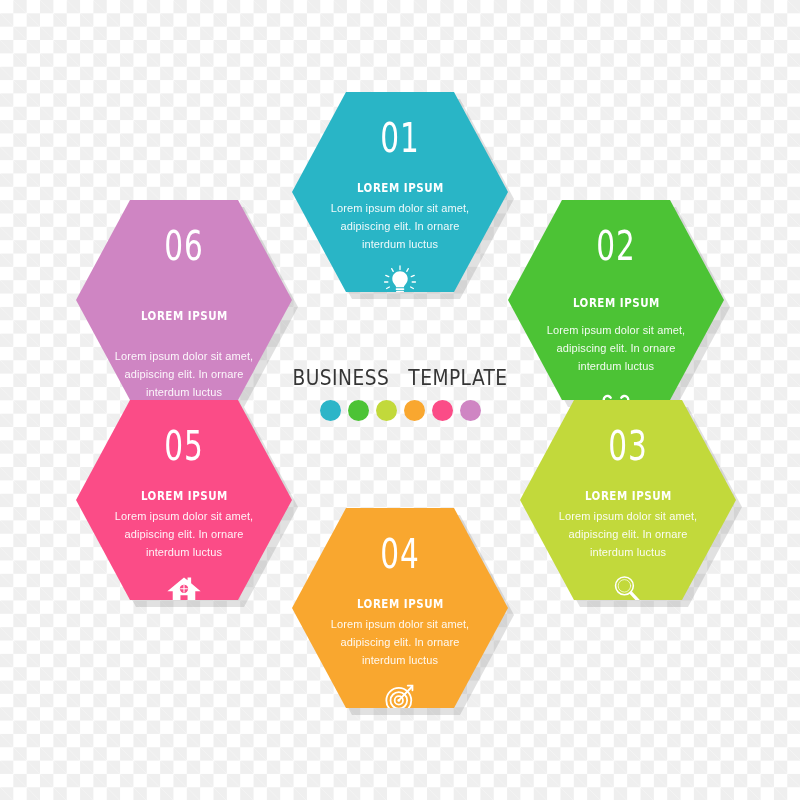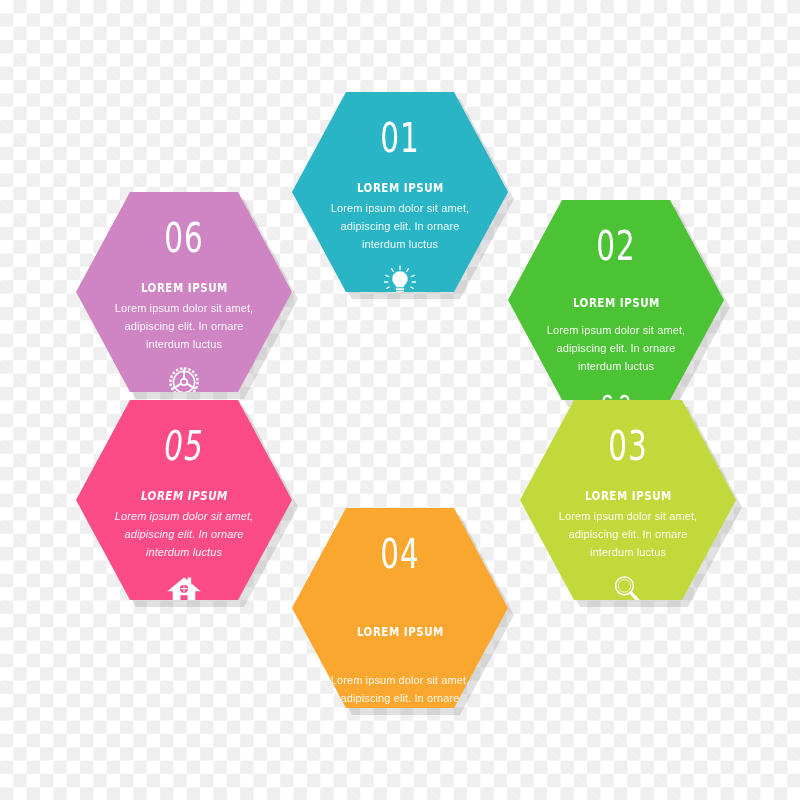--- a/index.html
+++ b/index.html
@@ -51,23 +51,23 @@
     height: 200px;
     -webkit-clip-path: polygon(25% 0%, 75% 0%, 100% 50%, 75% 100%, 25% 100%, 0% 50%);
     clip-path: polygon(25% 0%, 75% 0%, 100% 50%, 75% 100%, 25% 100%, 0% 50%);
     background: rgba(120,120,120,0.22);
   }
 
   
   .pos-01 { left: 292px; top: 92px;  }
   .pos-02 { left: 508px; top: 200px; }
   .pos-03 { left: 520px; top: 400px; }
-  .pos-04 { left: 292px; top: 508px; gap: 28px; }
+  .pos-04 { left: 292px; top: 508px; }
   .pos-05 { left: 76px;  top: 400px; }
-  .pos-06 { left: 76px;  top: 192px; }
+  .pos-06 { left: 76px;  top: 200px; gap: 20px; }
 
   .num {
     font-family: "Liberation Sans Narrow", "DejaVu Sans Condensed", "Liberation Sans", sans-serif;
     font-size: 40px;
     font-weight: 400;
     color: #ffffff;
     letter-spacing: 1px;
     line-height: 1;
     margin-top: 14px;
     transform: scaleX(0.82);
@@ -195,21 +195,21 @@
           <circle cx="30" cy="36" r="21"></circle>
           <circle cx="30" cy="36" r="14"></circle>
           <circle cx="30" cy="36" r="7"></circle>
           <circle cx="30" cy="36" r="2.4" fill="#ffffff" stroke="none"></circle>
           <path d="M30 36L52 13" stroke-width="3.2"></path>
           <path d="M45 11h8v8" stroke-width="3" fill="none"></path>
         </svg>
       </div>
     </div>
 
-    <div class="hex pos-05" style="background:#FB4C87; z-index:12;font-style:italic;">
+    <div class="hex pos-05" style="background:#FB4C87; z-index:12;">
       <div class="num">05</div>
       <div class="cap">LOREM IPSUM</div>
       <div class="body">Lorem ipsum dolor sit amet, adipiscing elit. In ornare interdum luctus</div>
       <div class="ic">
         <svg viewBox="0 0 64 64" fill="#ffffff" stroke="none">
           <path d="M32 11L4 34h9v21h13V41h12v14h13V34h9L44 20.5V11h-6v4.6z"></path>
           <circle cx="32" cy="30" r="7" fill="#FB4C87"></circle>
           <path d="M32 23.6v12.8M25.6 30h12.8" stroke="#ffffff" stroke-width="1.8"></path>
         </svg>
       </div>
@@ -222,15 +222,26 @@
       <div class="ic">
         <svg viewBox="0 0 64 64" fill="none" stroke="#ffffff" stroke-width="2.6">
           <circle cx="32" cy="32" r="23" stroke-width="4" stroke-dasharray="4 3.2"></circle>
           <circle cx="32" cy="32" r="18"></circle>
           <circle cx="32" cy="32" r="5.5"></circle>
           <path d="M32 26.5V11M36.6 34.8l13.4 7.8M27.4 34.8L14 42.6" stroke-width="3.4" stroke-linecap="round"></path>
         </svg>
       </div>
     </div>
 
+    <div id="center-block">
+      <div id="center-title" style="color: rgb(54, 54, 54);">BUSINESS   TEMPLATE</div>
+      <div id="dots">
+        <span class="dot" style="background: rgb(44, 181, 200);"></span>
+        <span class="dot" style="background: rgb(76, 195, 53);"></span>
+        <span class="dot" style="background: rgb(194, 217, 59);"></span>
+        <span class="dot" style="background: rgb(249, 167, 47);"></span>
+        <span class="dot" style="background: rgb(251, 76, 135);"></span>
+        <span class="dot" style="background: rgb(207, 133, 195);"></span>
+      </div>
+    </div>
 
   </div>
 </div>
 
 </body></html>

